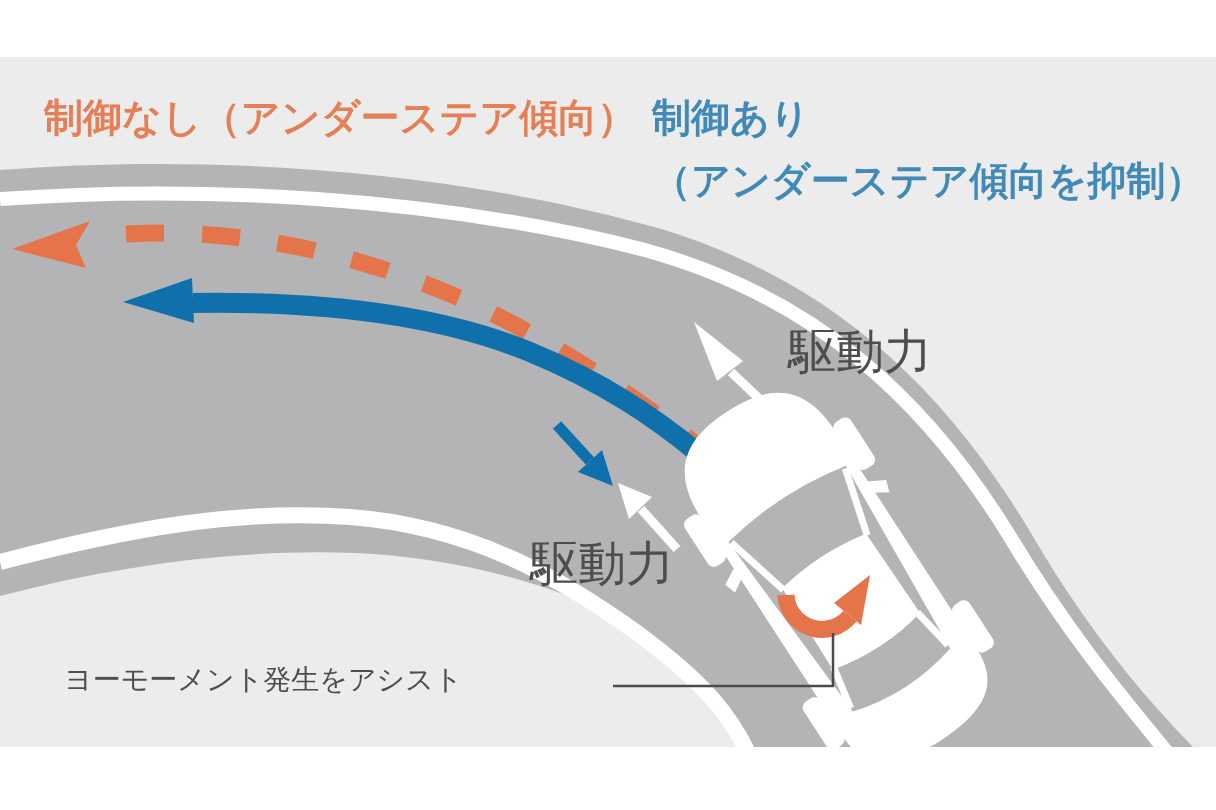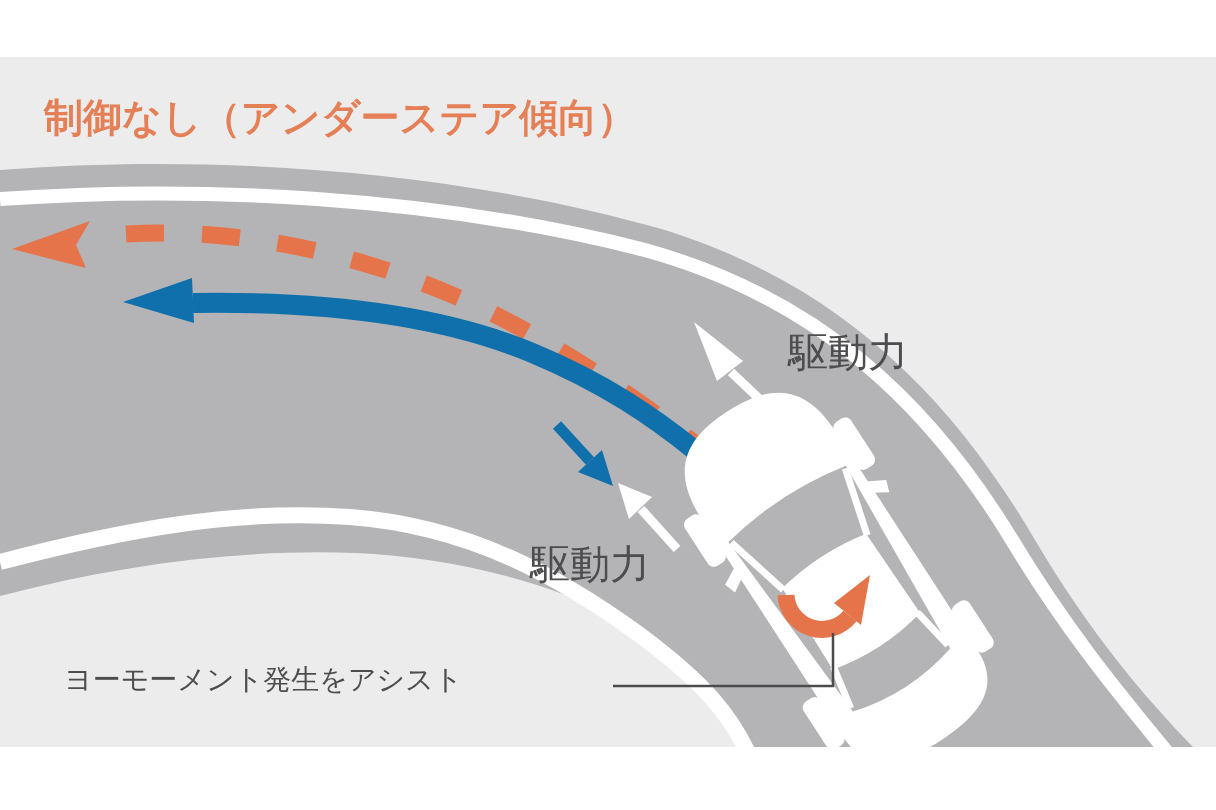--- a/index.html
+++ b/index.html
@@ -7,21 +7,21 @@
     width:1216px;height:810px;position:relative;overflow:hidden;
     background:#ffffff;
     font-family:"Liberation Sans","DejaVu Sans",sans-serif;
   }
   #stage{position:absolute;left:0;top:0;width:1216px;height:810px;border-radius:14px;}
   svg{position:absolute;left:0;top:0;}
   .lbl{position:absolute;white-space:nowrap;z-index:5;}
   .title{font-size:39px;font-weight:700;letter-spacing:0px;line-height:63px;}
   .title-orange{left:44px;top:86px;color:#E57F55;}
   .title-blue{left:652px;top:86px;color:#4189B7;}
-  .force{font-size:40px;font-weight:500;color:#4D4D4F;line-height:46px;}
+  .force{font-size:48px;font-weight:500;color:#4D4D4F;line-height:46px;}
   .lbl-seigyoryoku{left:402px;top:391px;}
   .lbl-kudoryoku-outer{left:788px;top:329px;}
   .lbl-kudoryoku-inner{left:530px;top:541px;}
   .lbl-yaw{left:64px;top:656px;font-size:28px;font-weight:400;color:#4D4D4F;line-height:48px;}
 </style>
 </head>
 <body>
 
 <div id="stage">
   <svg width="1216" height="810" viewBox="0 0 1216 810">
@@ -112,20 +112,24 @@
         <path d="M 786 595 A 36 36 0 0 0 850 616" fill="none" stroke="#E6744A" stroke-width="17"></path>
         <polygon points="870,575 861,625 834,603" fill="#E6744A"></polygon>
       </g>
 
       <polyline points="613,686 833,686 833,633" fill="none" stroke="#4B4B4B" stroke-width="2.5"></polyline>
     </g>
   </svg>
 
   <div class="lbl title title-orange">制御なし（アンダーステア傾向）</div>
 
+  <div class="lbl title title-blue">
+    <div>制御あり</div>
+    <div>（アンダーステア傾向を抑制）</div>
+  </div>
 
 
   <div class="lbl force lbl-kudoryoku-outer">駆動力</div>
 
   <div class="lbl force lbl-kudoryoku-inner">駆動力</div>
 
   <div class="lbl lbl-yaw">ヨーモーメント発生をアシスト</div>
 </div>
 
 </body></html>

